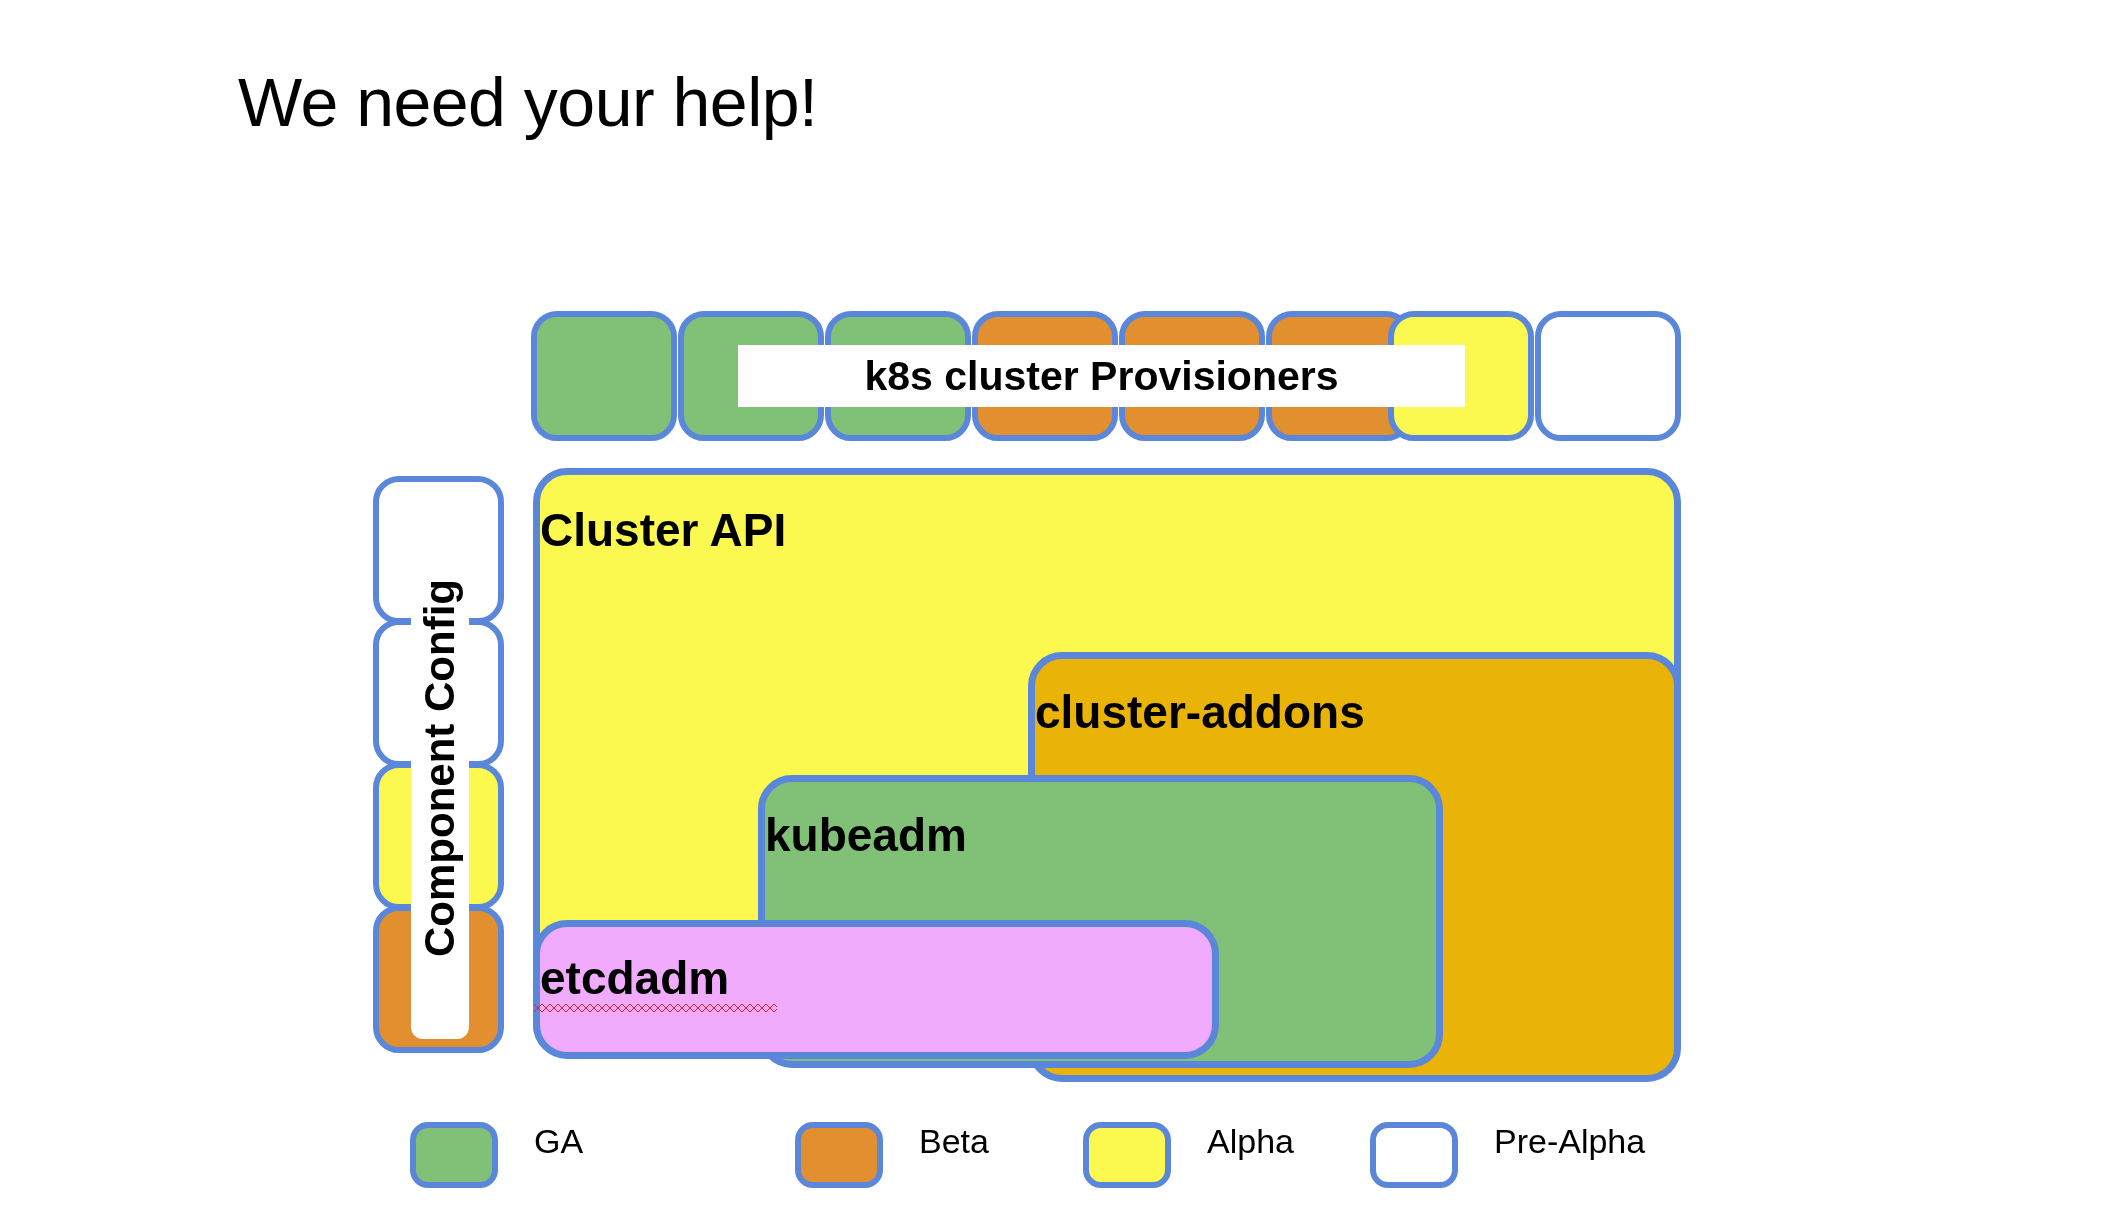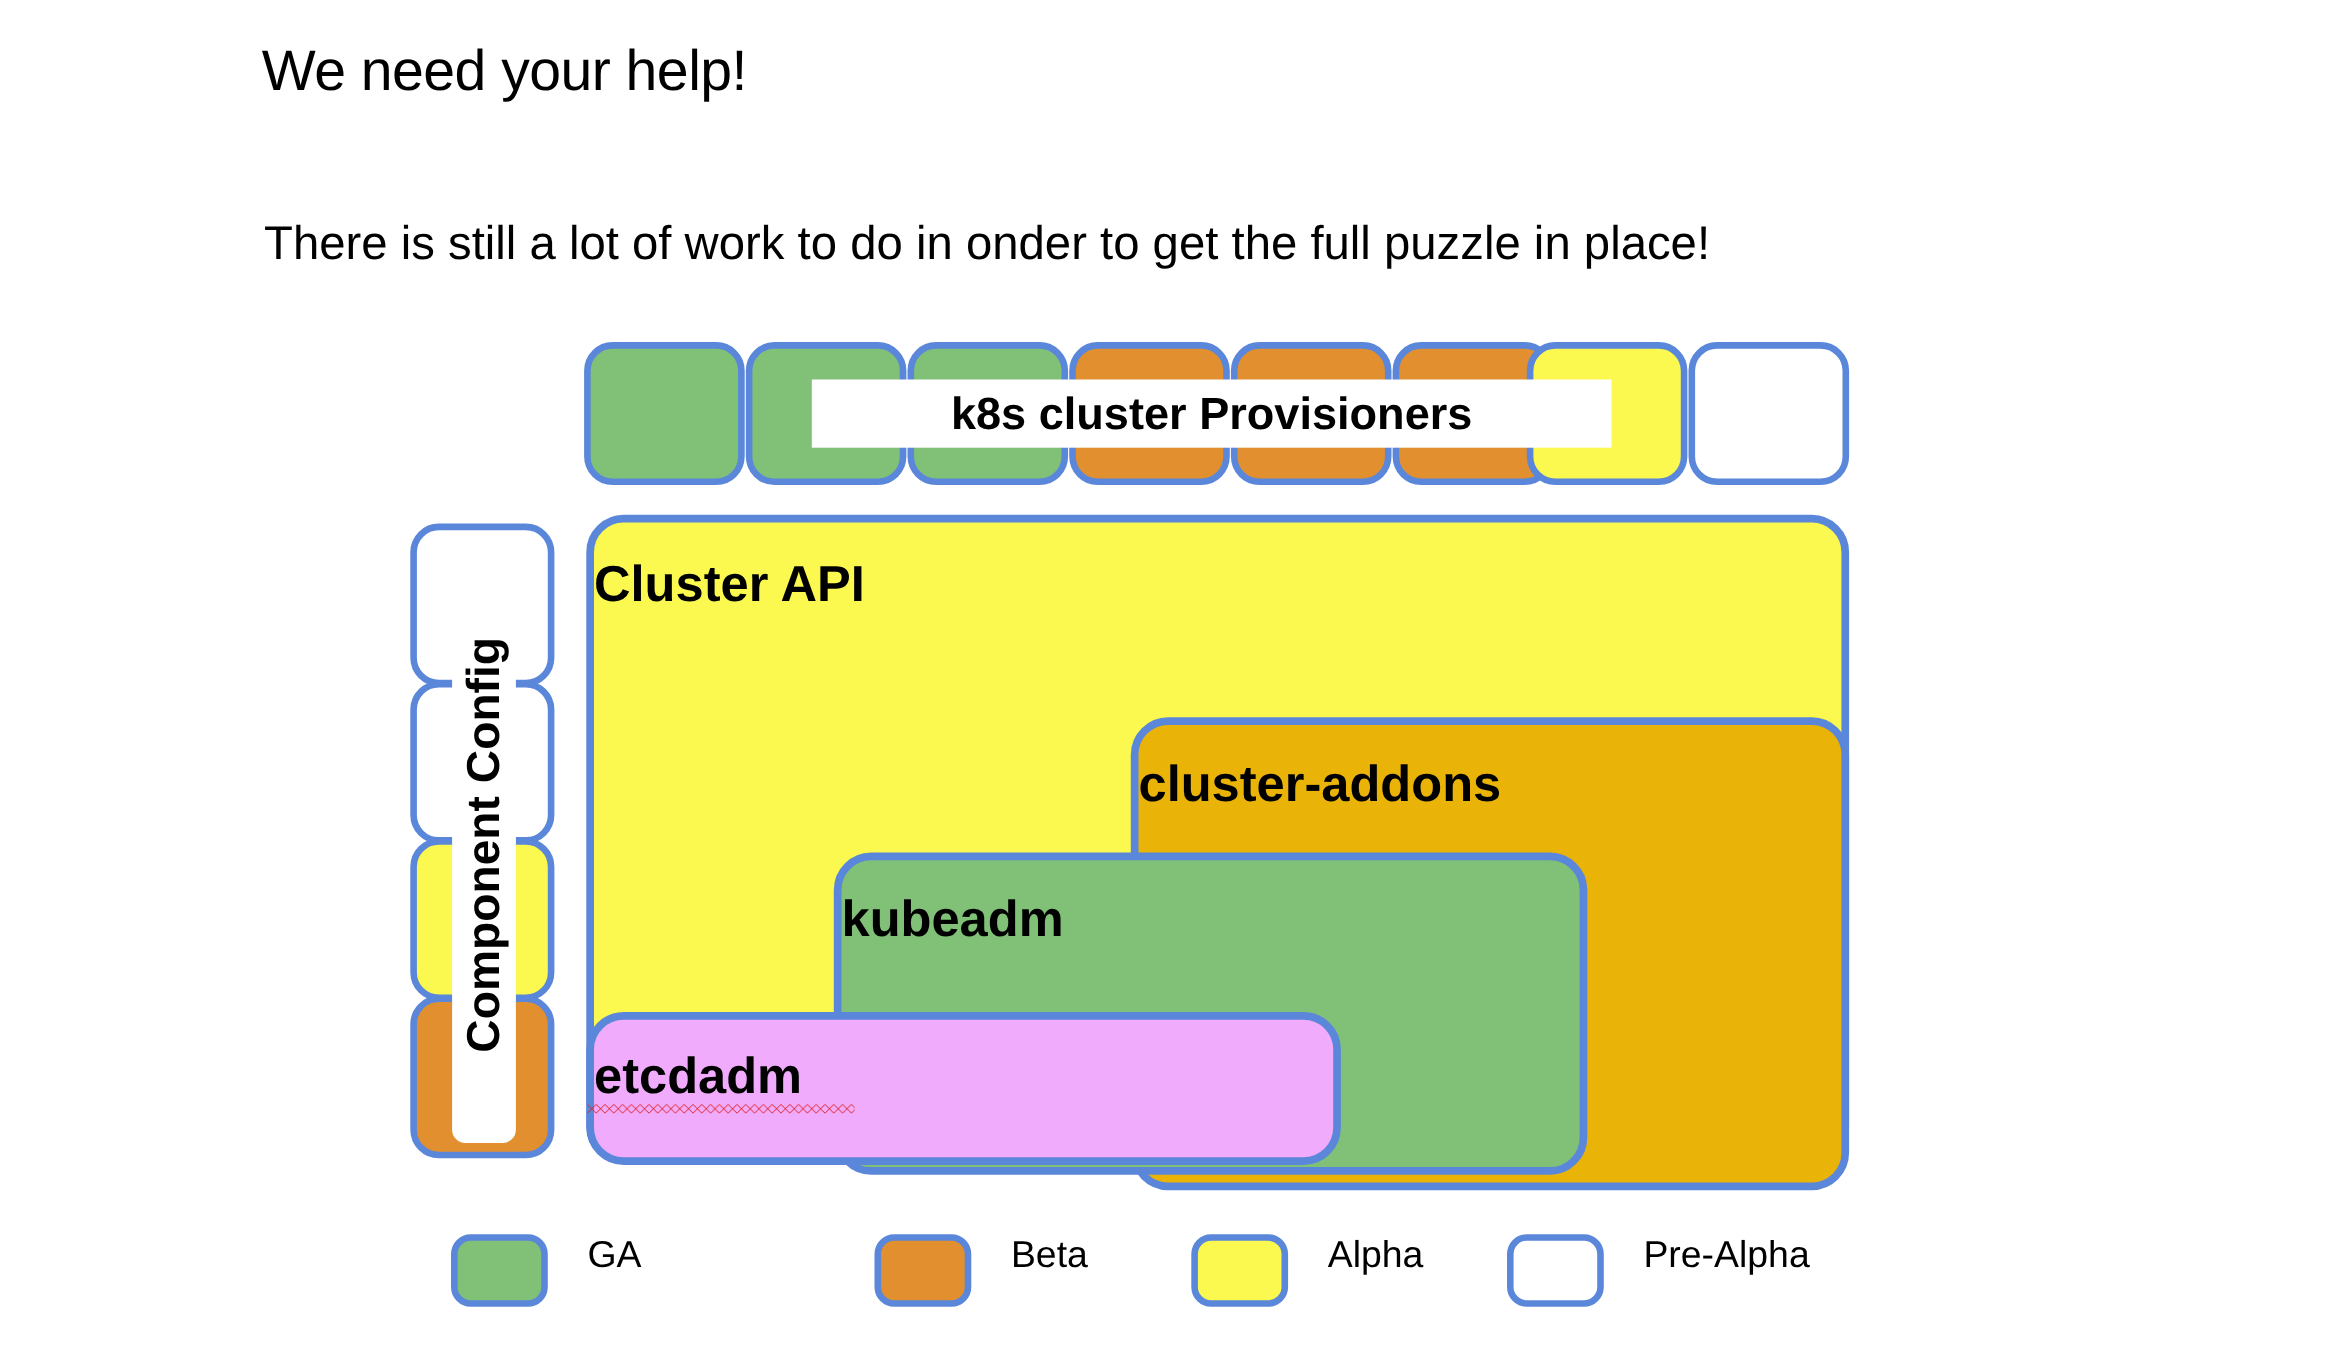--- a/index.html
+++ b/index.html
@@ -20,22 +20,22 @@
     position: absolute;
     left: 0; top: 0;
     width: 2126px;
     height: 1228px;
   }
 
   
   #page-title {
     position: absolute;
     left: 238px;
-    top: 4px;
-    font-size: 52px;
+    top: 22px;
+    font-size: 68px;
     font-weight: normal;
     line-height: 1.0;
     letter-spacing: -0.5px;
     white-space: nowrap;
   }
   #page-subtitle {
     position: absolute;
     left: 240px;
     top: 157px;
     font-size: 43px;
@@ -220,21 +220,20 @@
     font-size: 34px;
     white-space: nowrap;
   }
 </style>
 </head>
 <body>
 
 <div id="slide">
 
   <h1 id="page-title">We need your help!</h1>
-  <p id="page-subtitle">There is still a lot of work to do in onder to get the full puzzle in place!</p>
 
   <div id="provisioner-strip">
     <div class="rbox fill-ga" style="left:0px"></div>
     <div class="rbox fill-ga" style="left:147px"></div>
     <div class="rbox fill-ga" style="left:294px"></div>
     <div class="rbox fill-beta" style="left:441px"></div>
     <div class="rbox fill-beta" style="left:588px"></div>
     <div class="rbox fill-beta" style="left:735px"></div>
     <div class="rbox fill-alpha" style="left:857px"></div>
     <div class="rbox fill-prealpha" style="left:1004px"></div>

